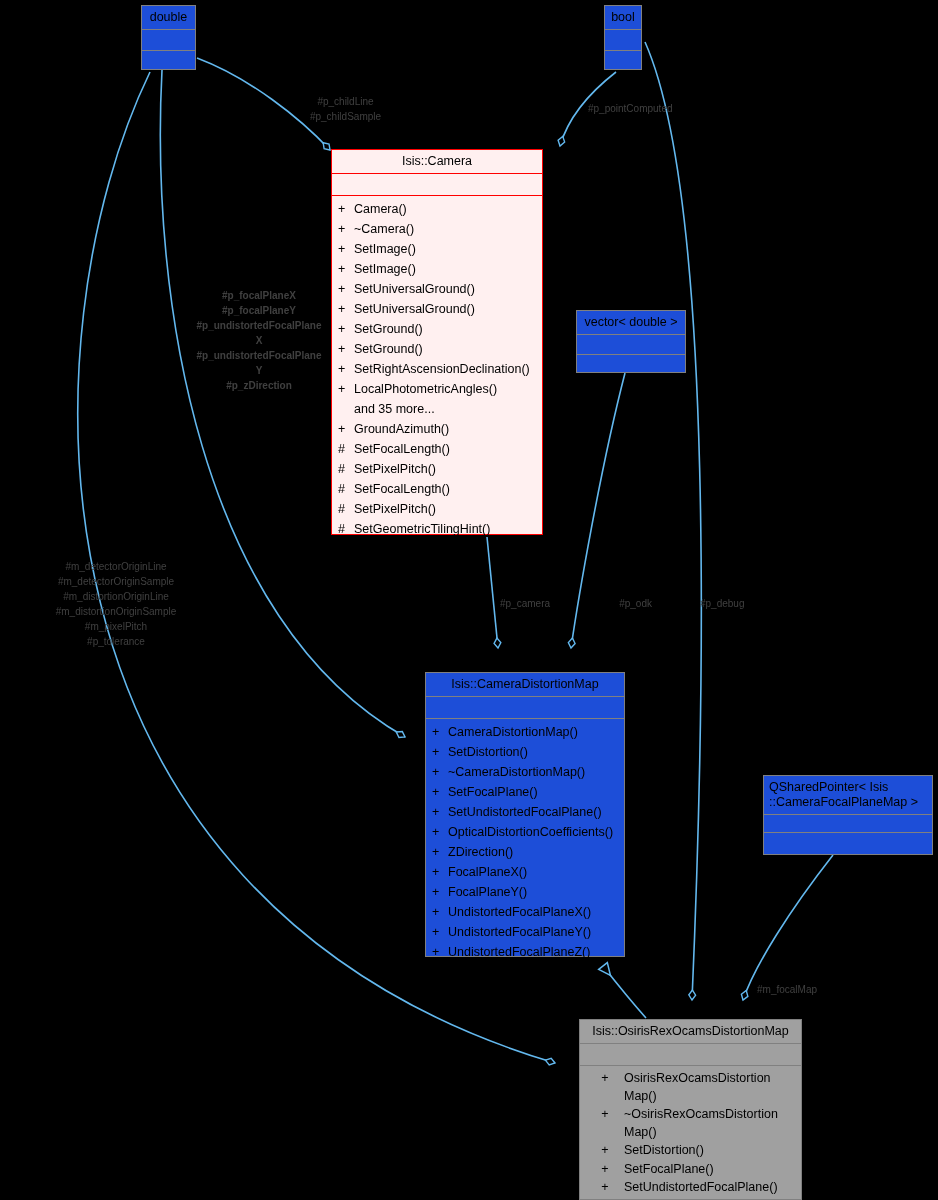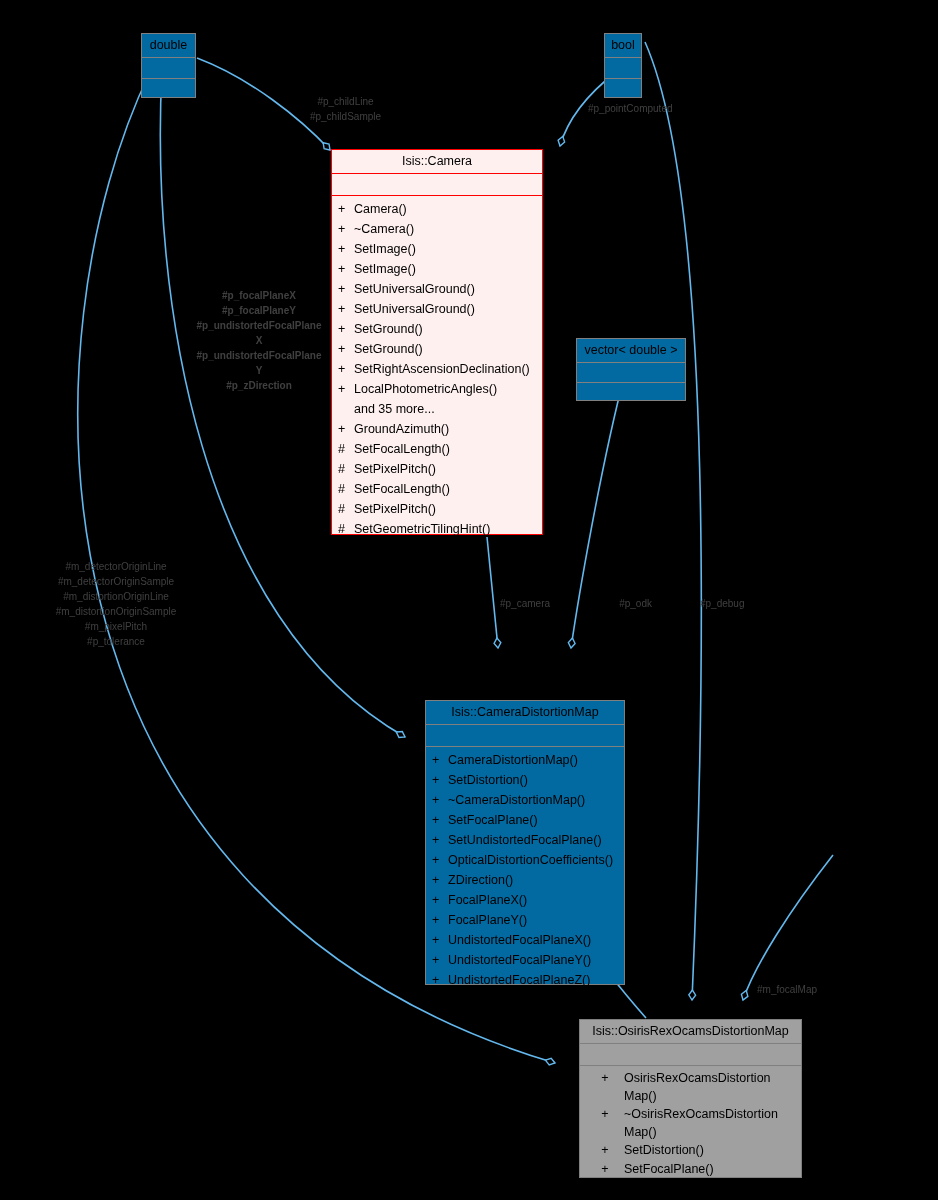--- a/index.html
+++ b/index.html
@@ -57,23 +57,22 @@
     display: inline-block;
     width: 16px;
     flex: 0 0 16px;
   }
   .node .row .nm {
     white-space: normal;
   }
 
   
   .node.plain {
-    background: #0369a1;
+    background: #1d4ed8;
     border: 1px solid #808080;
-    margin-top: 28px;
   }
   .node.plain .attrs { border-top: 1px solid #808080; }
   .node.plain .ops   { border-top: 1px solid #808080; }
 
   
   .node.hl {
     background: #fff0f0;
     border: 1px solid #ff0000;
   }
   .node.hl .attrs { border-top: 1px solid #ff0000; }
@@ -176,20 +175,26 @@
     <div class="attrs" style="height:21px;"></div>
     <div class="ops" style="height:21px; padding:0;"></div>
   </div>
 
   <div class="node plain" style="left:576px; top:310px; width:110px; height:63px;">
     <div class="title">vector&lt; double &gt;</div>
     <div class="attrs" style="height:20px;"></div>
     <div class="ops" style="height:20px; padding:0;"></div>
   </div>
 
+  <div class="node plain" style="left:763px; top:775px; width:170px; height:80px;">
+    <div class="title" style="text-align:left; padding-left:5px;">QSharedPointer&lt; Isis
+::CameraFocalPlaneMap &gt;</div>
+    <div class="attrs" style="height:18px;"></div>
+    <div class="ops" style="height:23px; padding:0;"></div>
+  </div>
 
   <div class="node hl" style="left:331px; top:149px; width:212px; height:386px;">
     <div class="title">Isis::Camera</div>
     <div class="attrs" style="height:22px;"></div>
     <div class="ops">
         <div class="row">
           <span class="vis">+</span>
           <span class="nm">Camera()</span>
         </div>
         <div class="row">
@@ -307,21 +312,21 @@
           <span class="vis">+</span>
           <span class="nm">UndistortedFocalPlaneY()</span>
         </div>
         <div class="row">
           <span class="vis">+</span>
           <span class="nm">UndistortedFocalPlaneZ()</span>
         </div>
       </div>
   </div>
 
-  <div class="node gray" style="left:579px; top:1019px; width:223px; height:159px;">
+  <div class="node gray" style="left:579px; top:1019px; width:223px; height:181px;">
     <div class="title">Isis::OsirisRexOcamsDistortionMap</div>
     <div class="attrs" style="height:22px;"></div>
     <div class="ops">
         <div class="row">
           <span class="vis">+</span>
           <span class="nm">OsirisRexOcamsDistortion
 Map()</span>
         </div>
         <div class="row">
           <span class="vis">+</span>

